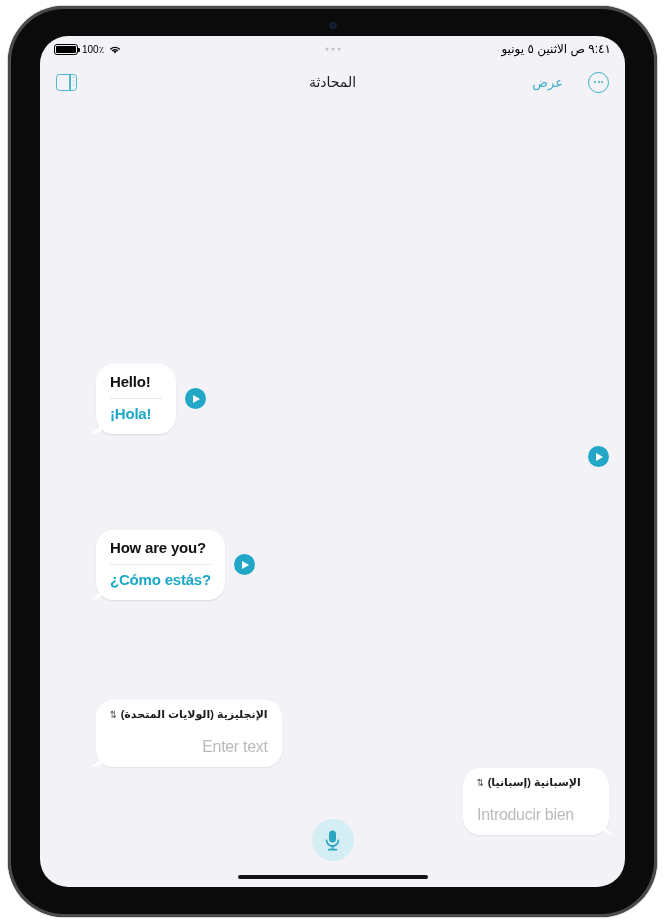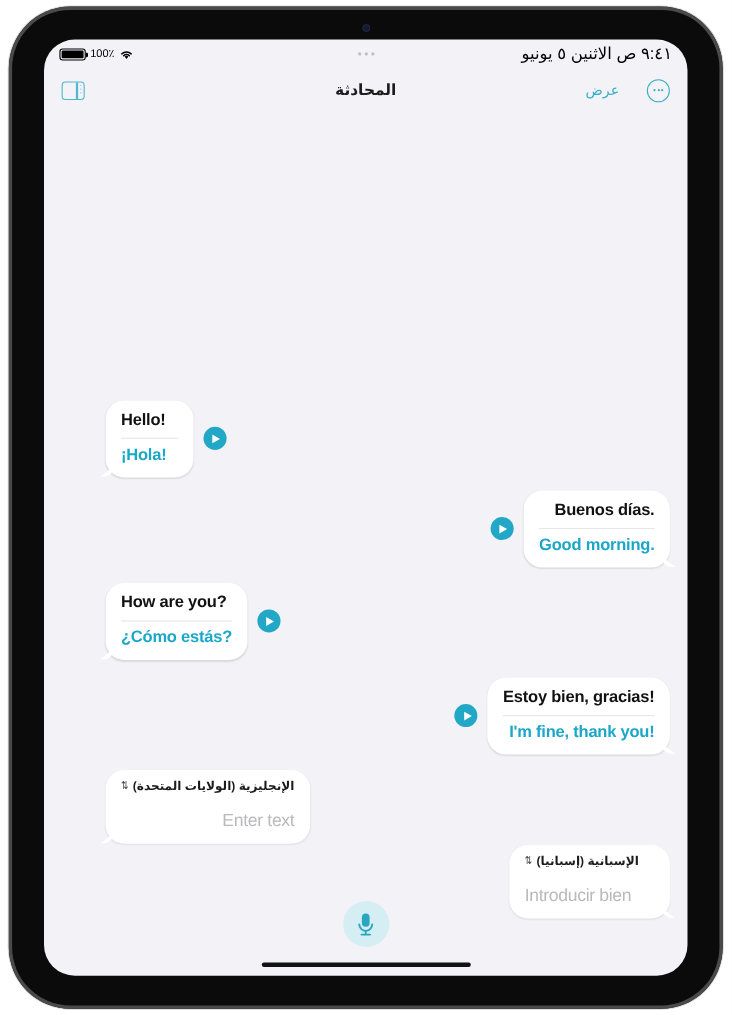--- a/index.html
+++ b/index.html
@@ -58,21 +58,21 @@
     font-size: 11px;
     color: #000;
     direction: rtl;
     box-sizing: border-box;
   }
   .status-right {
     display: flex;
     align-items: center;
     gap: 5px;
     white-space: nowrap;
-    font-size: 15px;
+    font-size: 12px;
     letter-spacing: 0;
     margin-left: 32px;
   }
   .status-left {
     margin-right: auto;
     display: flex;
     align-items: center;
     gap: 4px;
     direction: ltr;
   }
@@ -156,21 +156,21 @@
     height: 2px;
     border-radius: 50%;
     background: #3aaec6;
   }
   .nav-title {
     position: absolute;
     left: 50%;
     top: 50%;
     transform: translate(-50%, -50%);
     font-size: 14px;
-    font-weight: 700;
+    font-weight: 400;
     color: #1c1c1e;
   }
   .sidebar-toggle {
     margin-right: auto;
     width: 21px;
     height: 17px;
     border: 1.7px solid #4fb8ce;
     border-radius: 3.5px;
     position: relative;
     box-sizing: border-box;
@@ -423,51 +423,36 @@
           <div class="src-text">Hello!</div>
           <div class="divider"></div>
           <div class="dst-text">¡Hola!</div>
         </div>
         <div class="play-btn">
             <i></i>
           </div>
       </div>
 
       <div class="msg-row right" style="top:344px;">
-        <div class="bubble right">
-          <div class="src-text">Buenos días.</div>
-          <div class="divider"></div>
-          <div class="dst-text">Good morning.</div>
-        </div>
         <div class="play-btn">
             <i></i>
           </div>
       </div>
 
       <div class="msg-row left" style="top:428px;">
         <div class="bubble left">
           <div class="src-text">How are you?</div>
           <div class="divider"></div>
           <div class="dst-text">¿Cómo estás?</div>
         </div>
         <div class="play-btn">
             <i></i>
           </div>
       </div>
 
-      <div class="msg-row right" style="top:514px;">
-        <div class="bubble right">
-          <div class="src-text">Estoy bien, gracias!</div>
-          <div class="divider"></div>
-          <div class="dst-text">I'm fine, thank you!</div>
-        </div>
-        <div class="play-btn">
-            <i></i>
-          </div>
-      </div>
 
       <div class="input-bubble left" style="left:56px; top:598px; min-width:132px;">
         <div class="lang-row">
           <span class="lang-label">الإنجليزية (الولايات المتحدة)</span>
           <span class="chev">⇅</span>
         </div>
         <div class="placeholder">Enter text</div>
       </div>
 
       <div class="input-bubble right" style="right:16px; top:666px; min-width:118px;">

